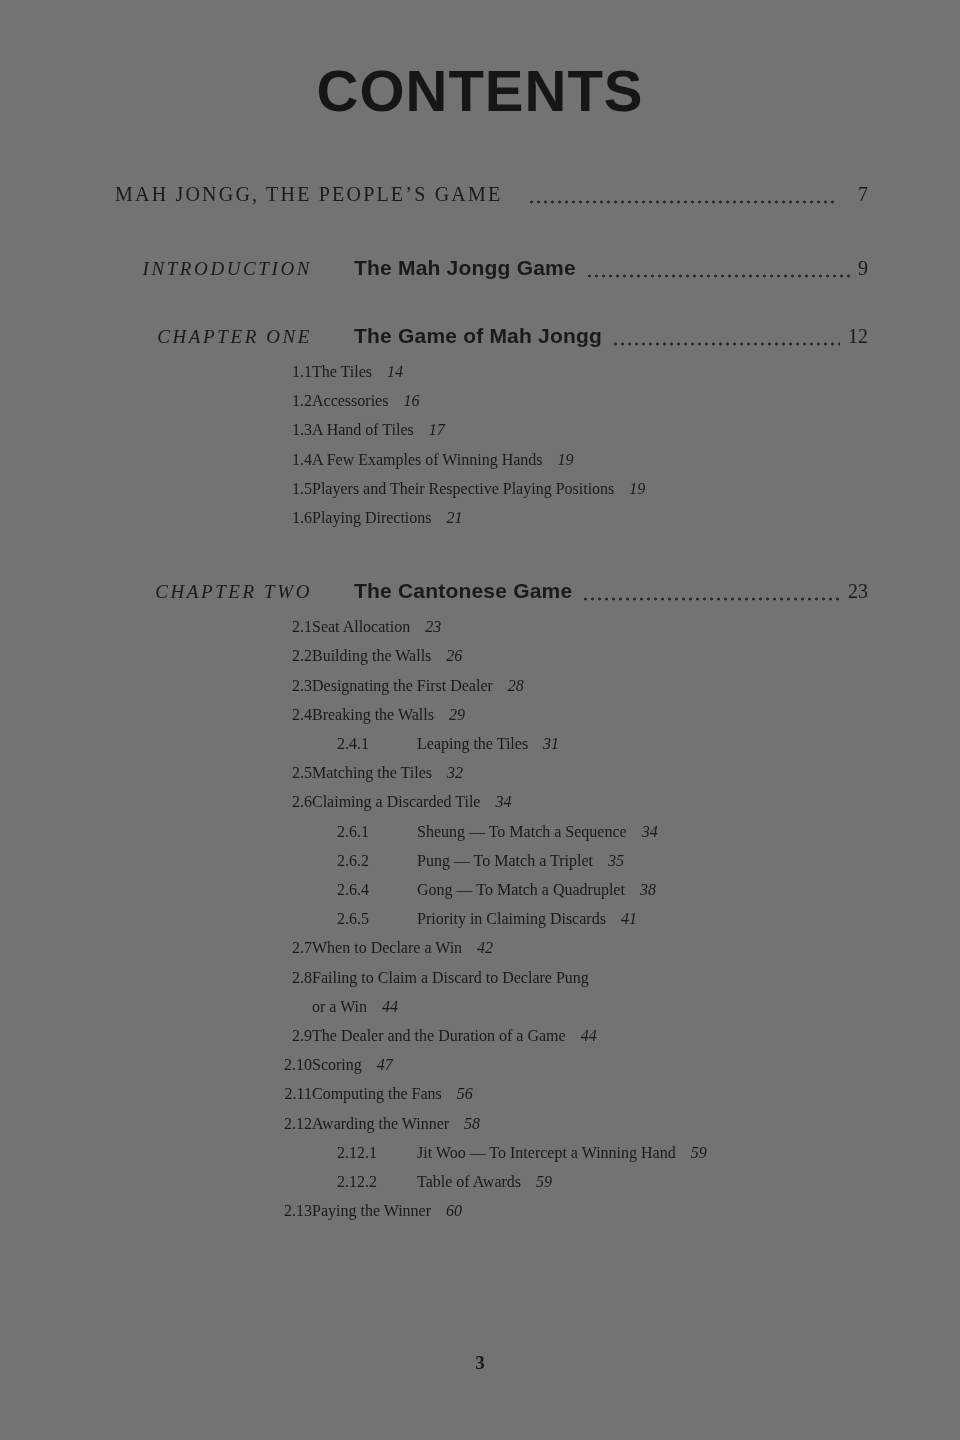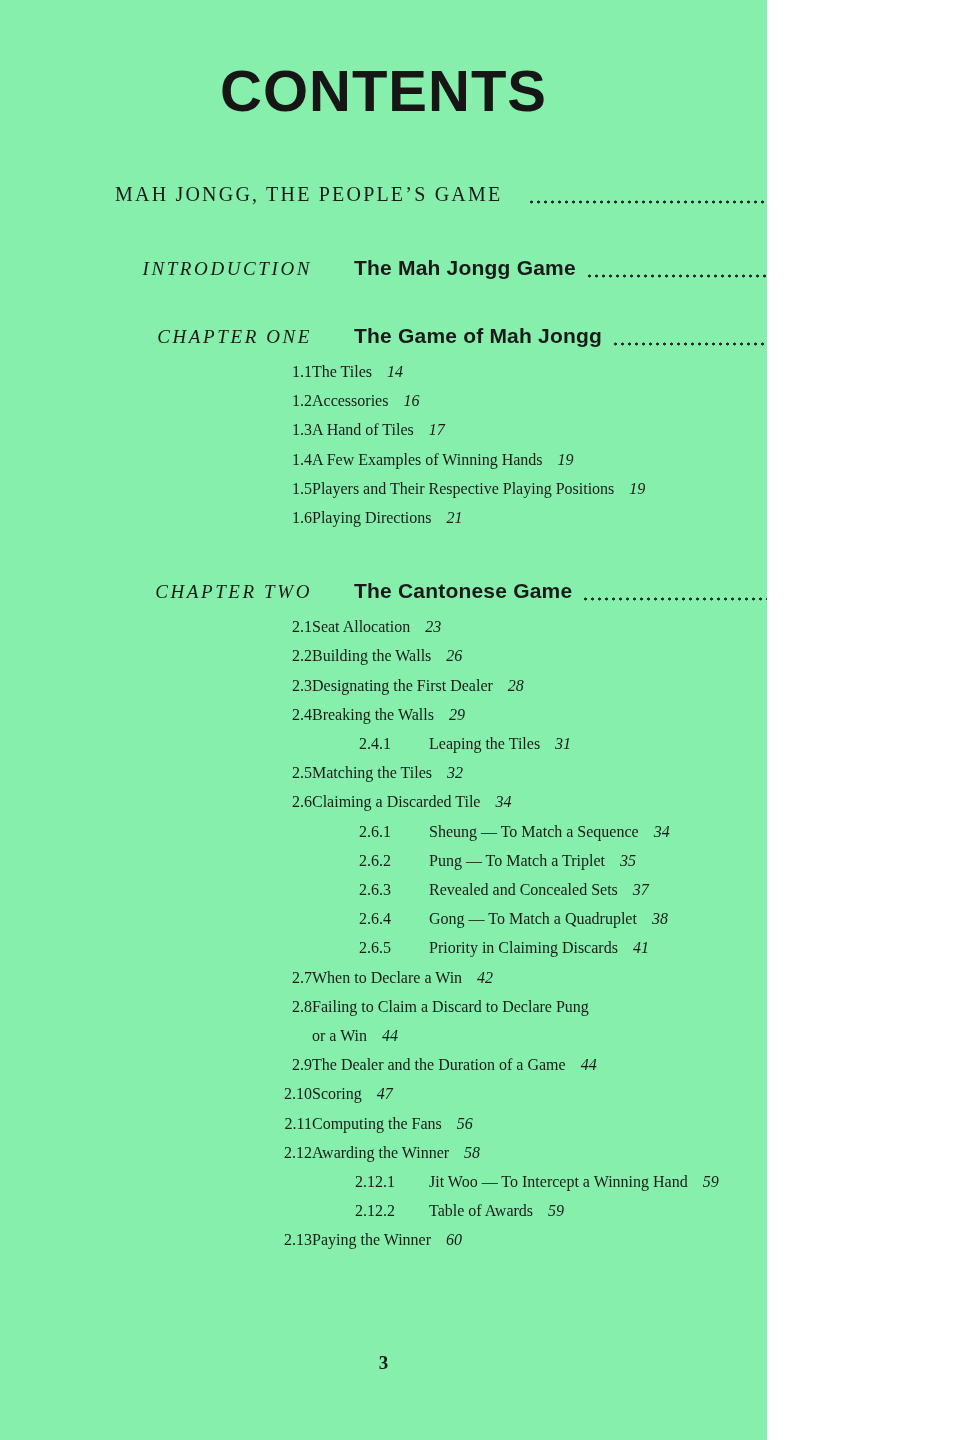--- a/index.html
+++ b/index.html
@@ -2,23 +2,23 @@
 <html><head>
 <meta charset="utf-8">
 <style>
   html, body {
     margin: 0;
     padding: 0;
     background: #ffffff;
   }
   .page {
     position: relative;
-    width: 767px;
+    width: 960px;
     height: 1440px;
-    background: #86efac;
+    background: #737373;
     color: #1a1a1a;
     font-family: "Liberation Serif", serif;
     overflow: hidden;
   }
   .page-title {
     margin: 0;
     padding-top: 58px;
     text-align: center;
     font-family: "Liberation Sans", sans-serif;
     font-weight: 700;
@@ -93,23 +93,23 @@
     width: 197px;
     flex-shrink: 0;
     text-align: right;
   }
   .srow .stitle {
     white-space: nowrap;
   }
   .srow.sub { margin-left: 222px; }
   .srow.sub .num {
     width: 76px;
-    text-align: center;
-  }
-  .srow.sub .stitle { margin-left: 16px; }
+    text-align: left;
+  }
+  .srow.sub .stitle { margin-left: 4px; }
   .srow .stitle .block { display: block; white-space: nowrap; }
   .ipage {
     font-style: italic;
     margin-left: 15px;
   }
   .footer-num {
     position: absolute;
     bottom: 66px;
     left: 0;
     width: 100%;
@@ -216,24 +216,20 @@
         </div>
         <div class="srow sub">
           <span class="num">2.6.1</span>
           <span class="stitle"><span>Sheung — To Match a Sequence</span><i class="ipage">34</i></span>
         </div>
         <div class="srow sub">
           <span class="num">2.6.2</span>
           <span class="stitle"><span>Pung — To Match a Triplet</span><i class="ipage">35</i></span>
         </div>
         <div class="srow sub">
-          <span class="num">2.6.3</span>
-          <span class="stitle"><span>Revealed and Concealed Sets</span><i class="ipage">37</i></span>
-        </div>
-        <div class="srow sub">
           <span class="num">2.6.4</span>
           <span class="stitle"><span>Gong — To Match a Quadruplet</span><i class="ipage">38</i></span>
         </div>
         <div class="srow sub">
           <span class="num">2.6.5</span>
           <span class="stitle"><span>Priority in Claiming Discards</span><i class="ipage">41</i></span>
         </div>
         <div class="srow">
           <span class="num">2.7</span>
           <span class="stitle"><span>When to Declare a Win</span><i class="ipage">42</i></span>

